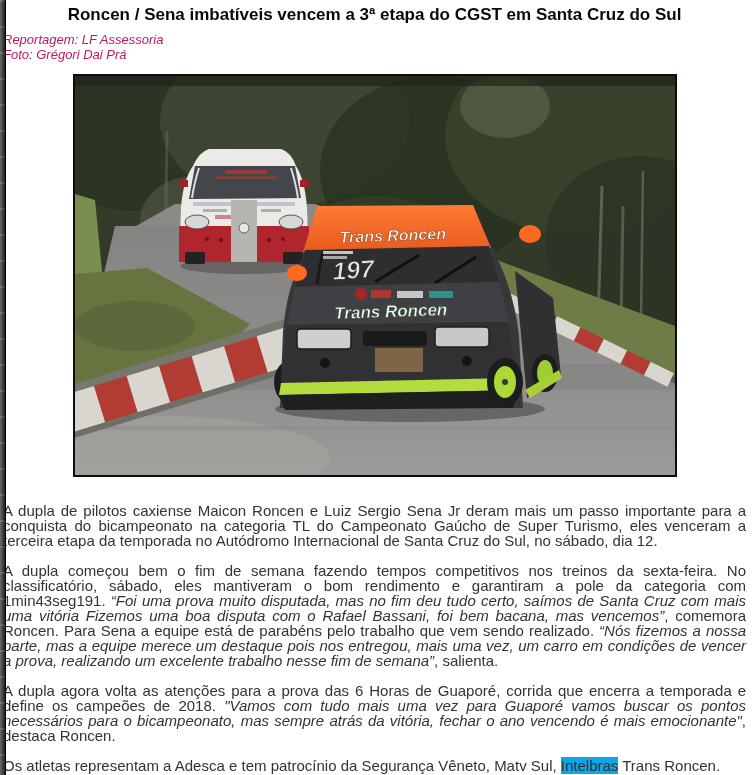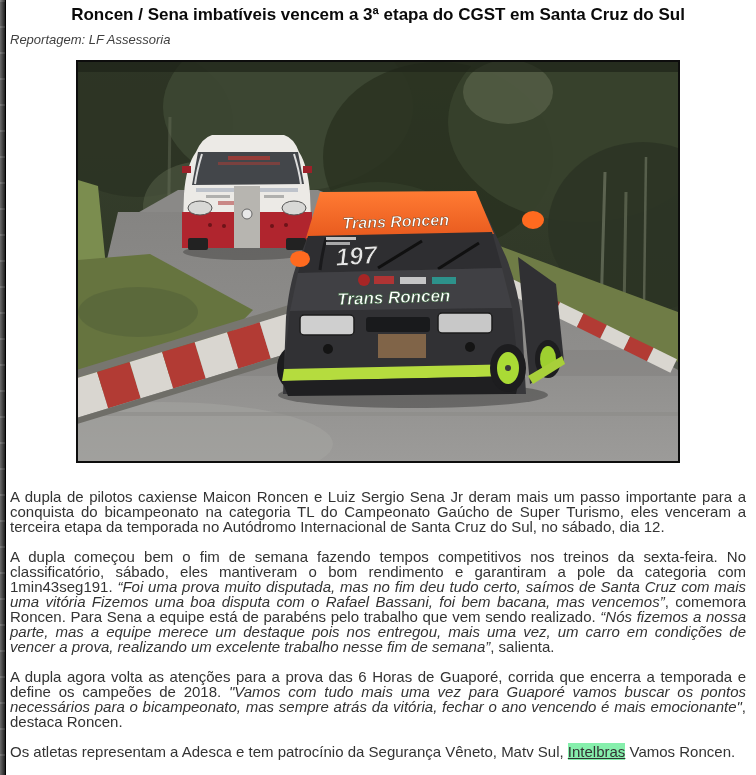--- a/index.html
+++ b/index.html
@@ -8,49 +8,50 @@
     background:#ffffff; font-family:"Liberation Sans", sans-serif;
   }
   .window-edge {
     position:absolute; left:0; top:0; width:6px; height:775px;
     background:
       repeating-linear-gradient(180deg, rgba(255,255,255,.08) 0 2px, rgba(0,0,0,.12) 2px 26px),
       linear-gradient(90deg,#7a7a7a,#4a4a4a 55%,#222 100%);
     border-right:1px solid #000;
     box-sizing:border-box;
   }
-  .content { margin-left:7px; padding:0 10px 0 3px; }
+  .content { margin-left:0; padding:0 10px 0 3px; }
   h1.title {
     font-size:17px; line-height:19px; font-weight:bold; text-align:center;
     color:#0a0a0a; margin:5px 0 9px 0;
   }
-  .byline { font-style:italic; font-size:13px; line-height:14.5px; color:#404040; }
+  .byline { font-style:italic; font-size:13px; line-height:14.5px; color:#be185d; }
   figure.photo {
     display:block; width:600px; height:399px; margin:12px auto 26px auto;
     border:2px solid #0d0d0d; padding:0; background:#3a4433; overflow:hidden;
   }
   figure.photo svg { display:block; }
   .paragraphs p {
     font-size:15px; line-height:15px; margin:0 0 15px 0;
     text-align:justify; color:#333333;
   }
   .paragraphs span.italic { font-style:italic; }
-  .paragraphs span.highlight { background:#86efac;text-decoration:underline; }
+  .paragraphs span.highlight { background:#0ea5e9; }
 </style>
 </head>
 <body>
 
 <div class="window-edge"></div>
 
 <div class="content">
 
   <h1 class="title">Roncen / Sena imbatíveis vencem a 3ª etapa do CGST em Santa Cruz do Sul</h1>
 
   <div class="byline">
     <div>Reportagem: LF Assessoria</div>
+    <div>Foto: Grégori Dai Prá</div>
   </div>
 
   <figure class="photo">
     <svg width="600" height="399" viewBox="0 0 600 399" preserveAspectRatio="none">
       <defs>
         <linearGradient id="trees" x1="0" y1="0" x2="0" y2="1">
           <stop offset="0" stop-color="#39422e"></stop>
           <stop offset="1" stop-color="#2e3626"></stop>
         </linearGradient>
         <linearGradient id="road" x1="0" y1="0" x2="0" y2="1">
@@ -191,16 +192,16 @@
         <ellipse cx="430" cy="306" rx="11" ry="16" fill="#aadb35"></ellipse>
         <circle cx="430" cy="306" r="3" fill="#3a3a3a"></circle>
       </g>
     </svg>
   </figure>
 
   <div class="paragraphs">
       <p><span>A dupla de pilotos caxiense Maicon Roncen e Luiz Sergio Sena Jr deram mais um passo importante para a conquista do bicampeonato na categoria TL do Campeonato Gaúcho de Super Turismo, eles venceram a terceira etapa da temporada no Autódromo Internacional de Santa Cruz do Sul, no sábado, dia 12.</span></p>
       <p><span>A dupla começou bem o fim de semana fazendo tempos competitivos nos treinos da sexta-feira. No classificatório, sábado, eles mantiveram o bom rendimento e garantiram a pole da categoria com 1min43seg191. </span><span class="italic">“Foi uma prova muito disputada, mas no fim deu tudo certo, saímos de Santa Cruz com mais uma vitória Fizemos uma boa disputa com o Rafael Bassani, foi bem bacana, mas vencemos”</span><span>, comemora Roncen. Para Sena a equipe está de parabéns pelo trabalho que vem sendo realizado. </span><span class="italic">“Nós fizemos a nossa parte, mas a equipe merece um destaque pois nos entregou, mais uma vez, um carro em condições de vencer a prova, realizando um excelente trabalho nesse fim de semana”</span><span>, salienta.</span></p>
       <p><span>A dupla agora volta as atenções para a prova das 6 Horas de Guaporé, corrida que encerra a temporada e define os campeões de 2018. </span><span class="italic">"Vamos com tudo mais uma vez para Guaporé vamos buscar os pontos necessários para o bicampeonato, mas sempre atrás da vitória, fechar o ano vencendo é mais emocionante"</span><span>, destaca Roncen.</span></p>
-      <p><span>Os atletas representam a Adesca e tem patrocínio da Segurança Vêneto, Matv Sul, </span><span class="highlight">Intelbras</span><span> Vamos Roncen.</span></p>
+      <p><span>Os atletas representam a Adesca e tem patrocínio da Segurança Vêneto, Matv Sul, </span><span class="highlight">Intelbras</span><span> Trans Roncen.</span></p>
     </div>
 
 </div>
 
 </body></html>

